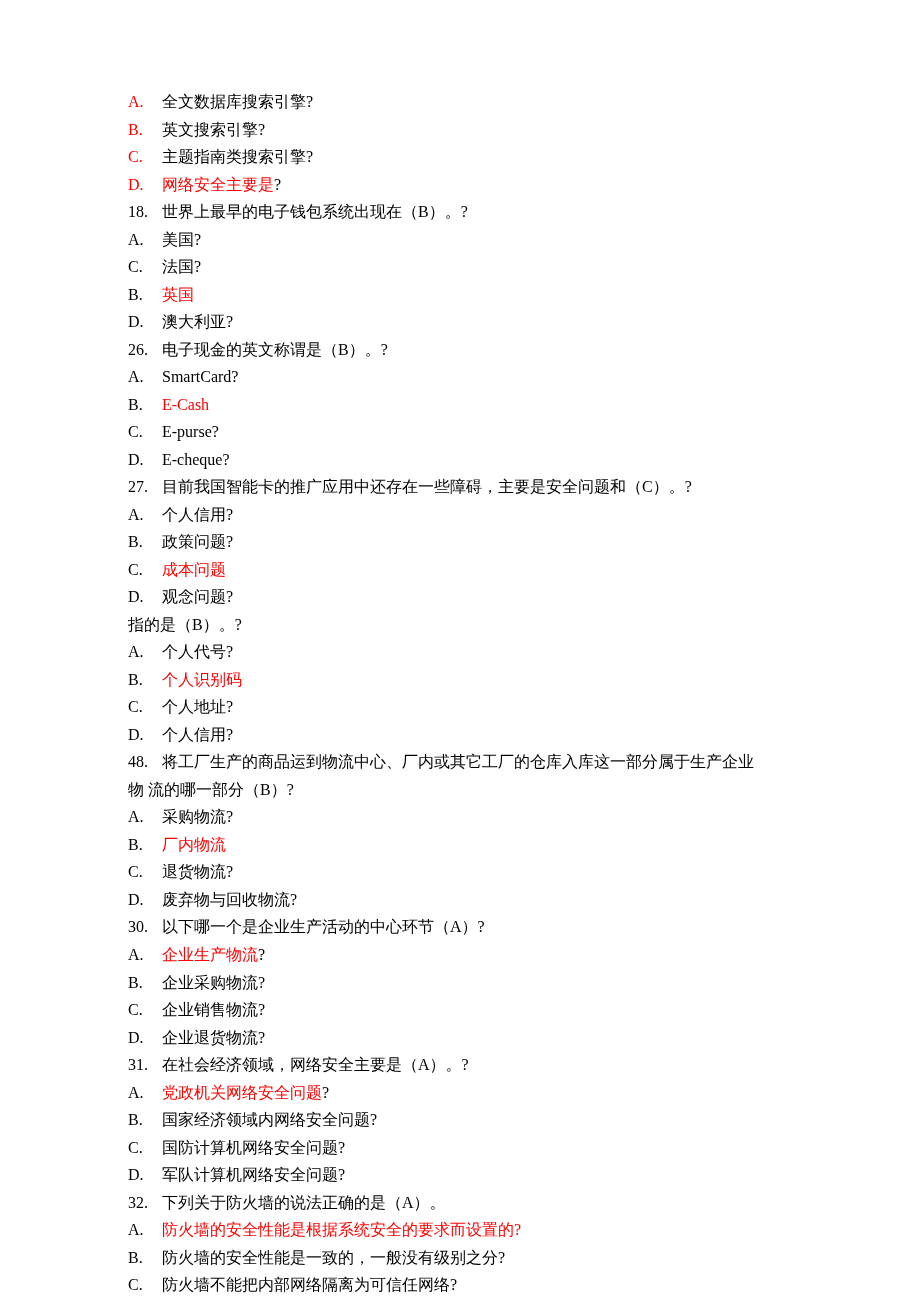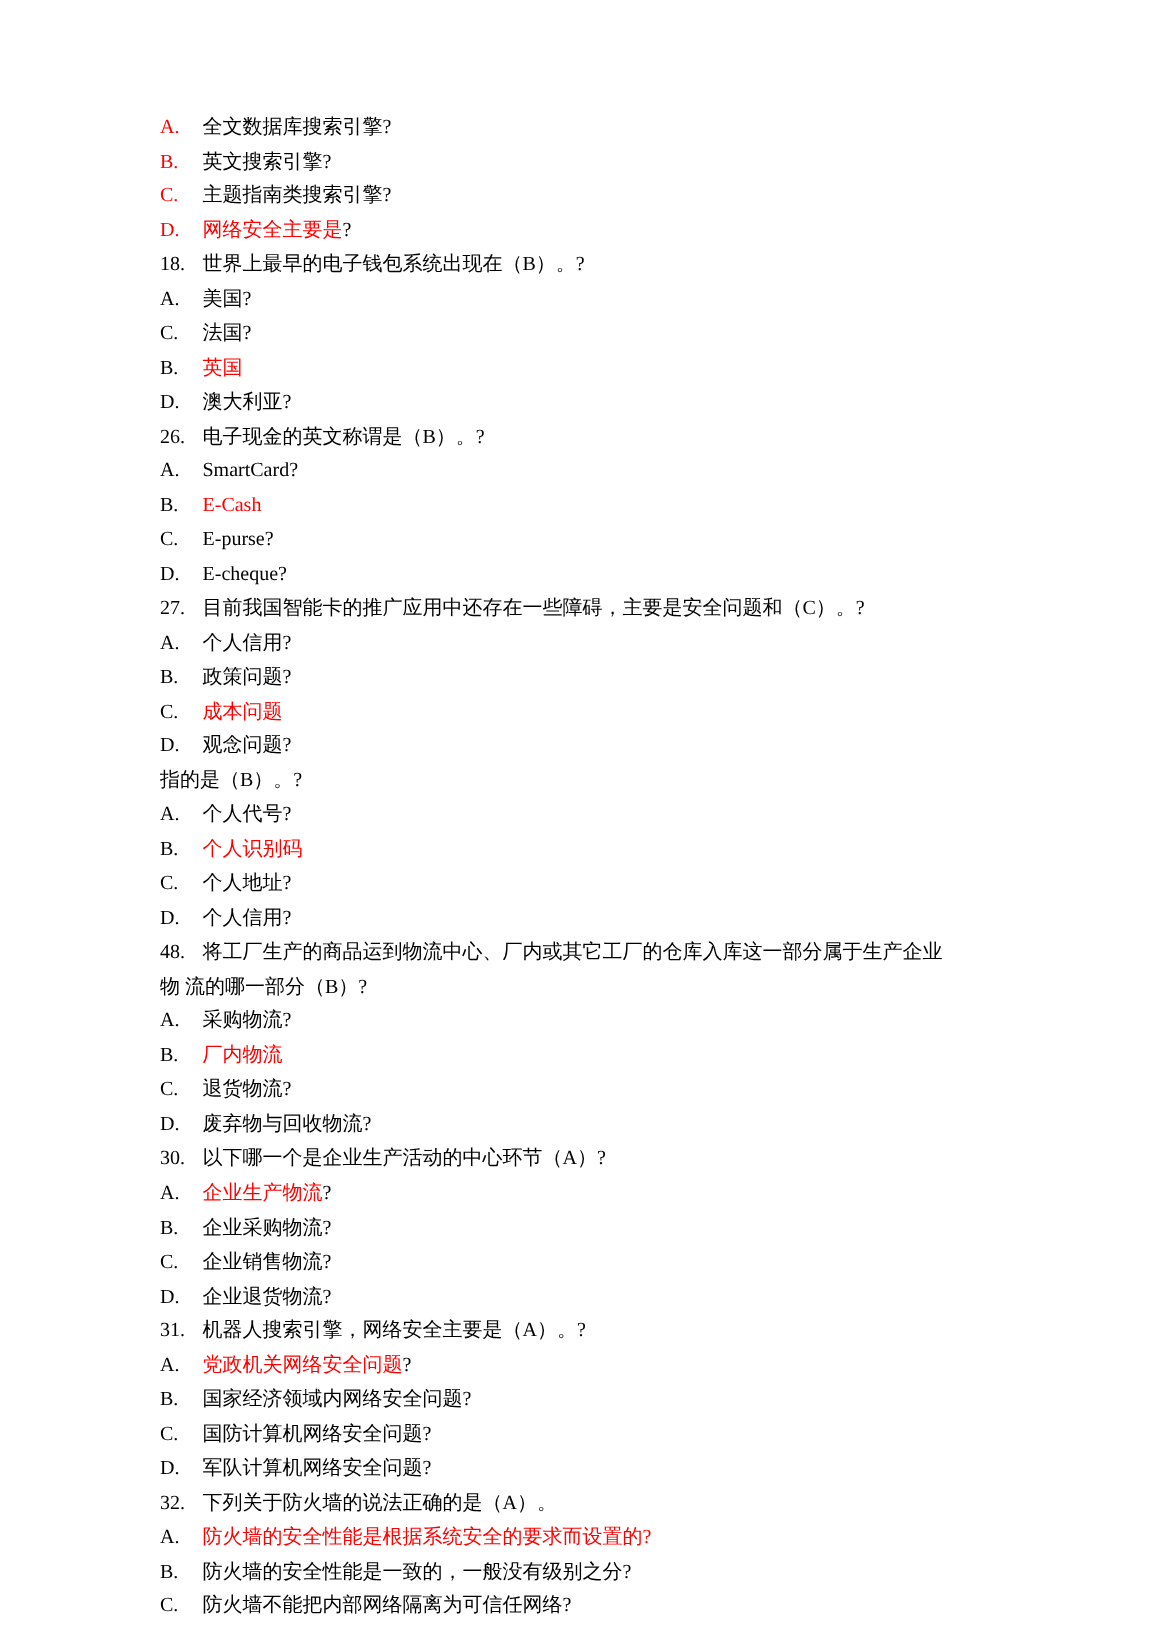--- a/index.html
+++ b/index.html
@@ -59,21 +59,21 @@
     <div class="line"><span class="black">物 流的哪一部分（B）?</span></div>
     <div class="line"><span class="label black">A.</span><span class="black">采购物流?</span></div>
     <div class="line"><span class="label black">B.</span><span class="red">厂内物流</span></div>
     <div class="line"><span class="label black">C.</span><span class="black">退货物流?</span></div>
     <div class="line"><span class="label black">D.</span><span class="black">废弃物与回收物流?</span></div>
     <div class="line"><span class="label black">30.</span><span class="black">以下哪一个是企业生产活动的中心环节（A）?</span></div>
     <div class="line"><span class="label black">A.</span><span class="red">企业生产物流</span><span class="black">?</span></div>
     <div class="line"><span class="label black">B.</span><span class="black">企业采购物流?</span></div>
     <div class="line"><span class="label black">C.</span><span class="black">企业销售物流?</span></div>
     <div class="line"><span class="label black">D.</span><span class="black">企业退货物流?</span></div>
-    <div class="line"><span class="label black">31.</span><span class="black">机器人搜索引擎，网络安全主要是（A）。?</span></div>
+    <div class="line"><span class="label black">31.</span><span class="black">在社会经济领域，网络安全主要是（A）。?</span></div>
     <div class="line"><span class="label black">A.</span><span class="red">党政机关网络安全问题</span><span class="black">?</span></div>
     <div class="line"><span class="label black">B.</span><span class="black">国家经济领域内网络安全问题?</span></div>
     <div class="line"><span class="label black">C.</span><span class="black">国防计算机网络安全问题?</span></div>
     <div class="line"><span class="label black">D.</span><span class="black">军队计算机网络安全问题?</span></div>
     <div class="line"><span class="label black">32.</span><span class="black">下列关于防火墙的说法正确的是（A）。</span></div>
     <div class="line"><span class="label black">A.</span><span class="red">防火墙的安全性能是根据系统安全的要求而设置的?</span></div>
     <div class="line"><span class="label black">B.</span><span class="black">防火墙的安全性能是一致的，一般没有级别之分?</span></div>
     <div class="line"><span class="label black">C.</span><span class="black">防火墙不能把内部网络隔离为可信任网络?</span></div>
   </div>
 

